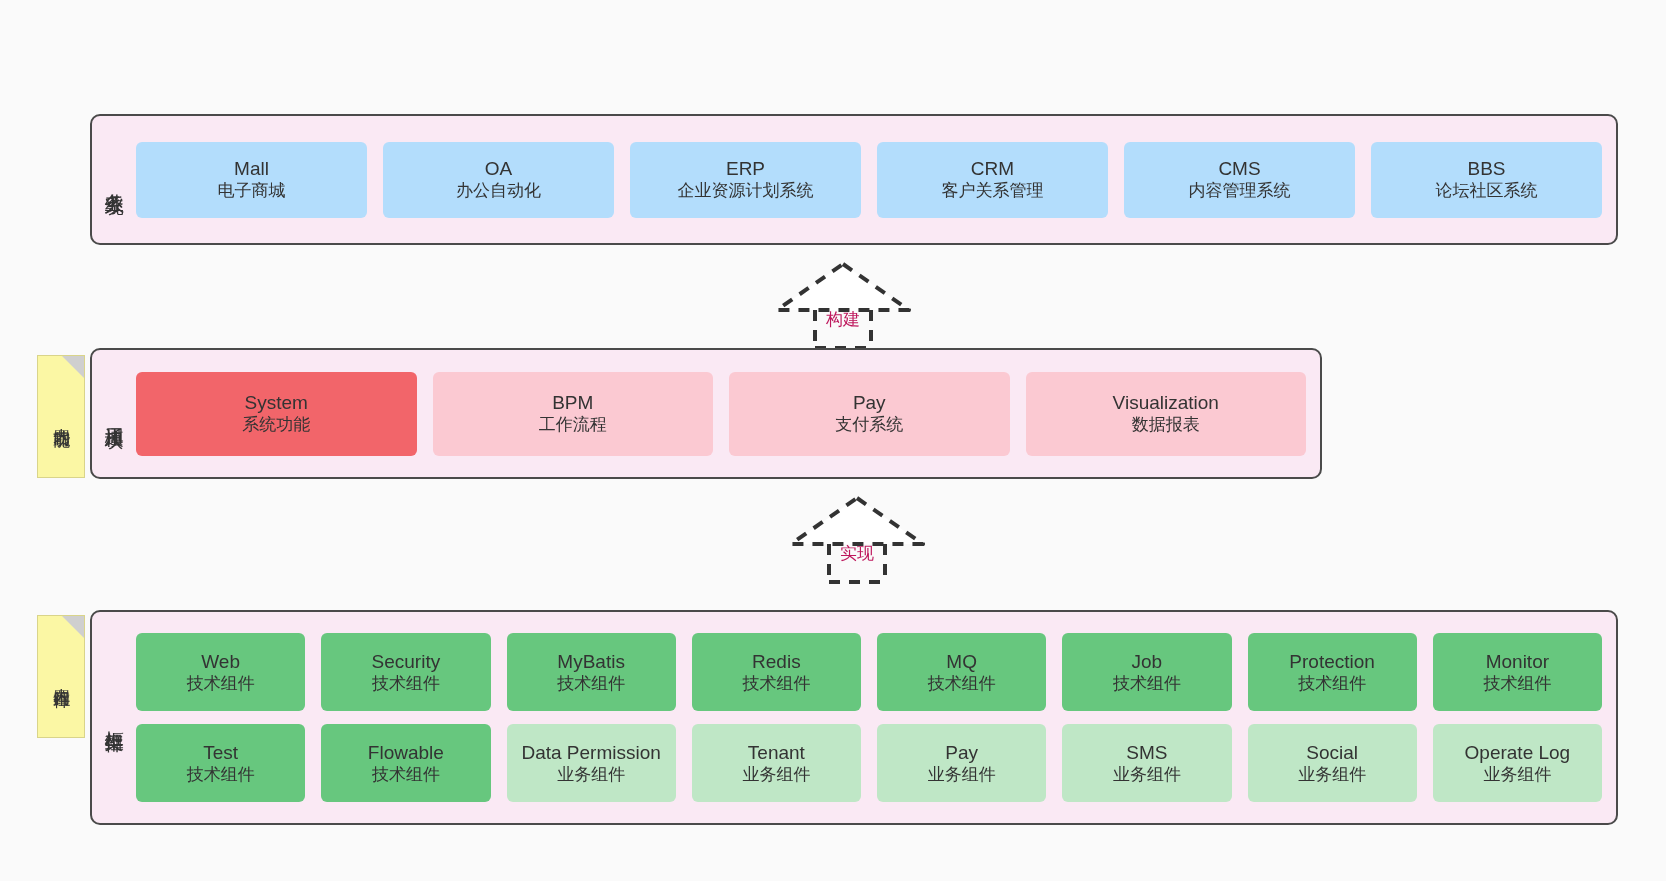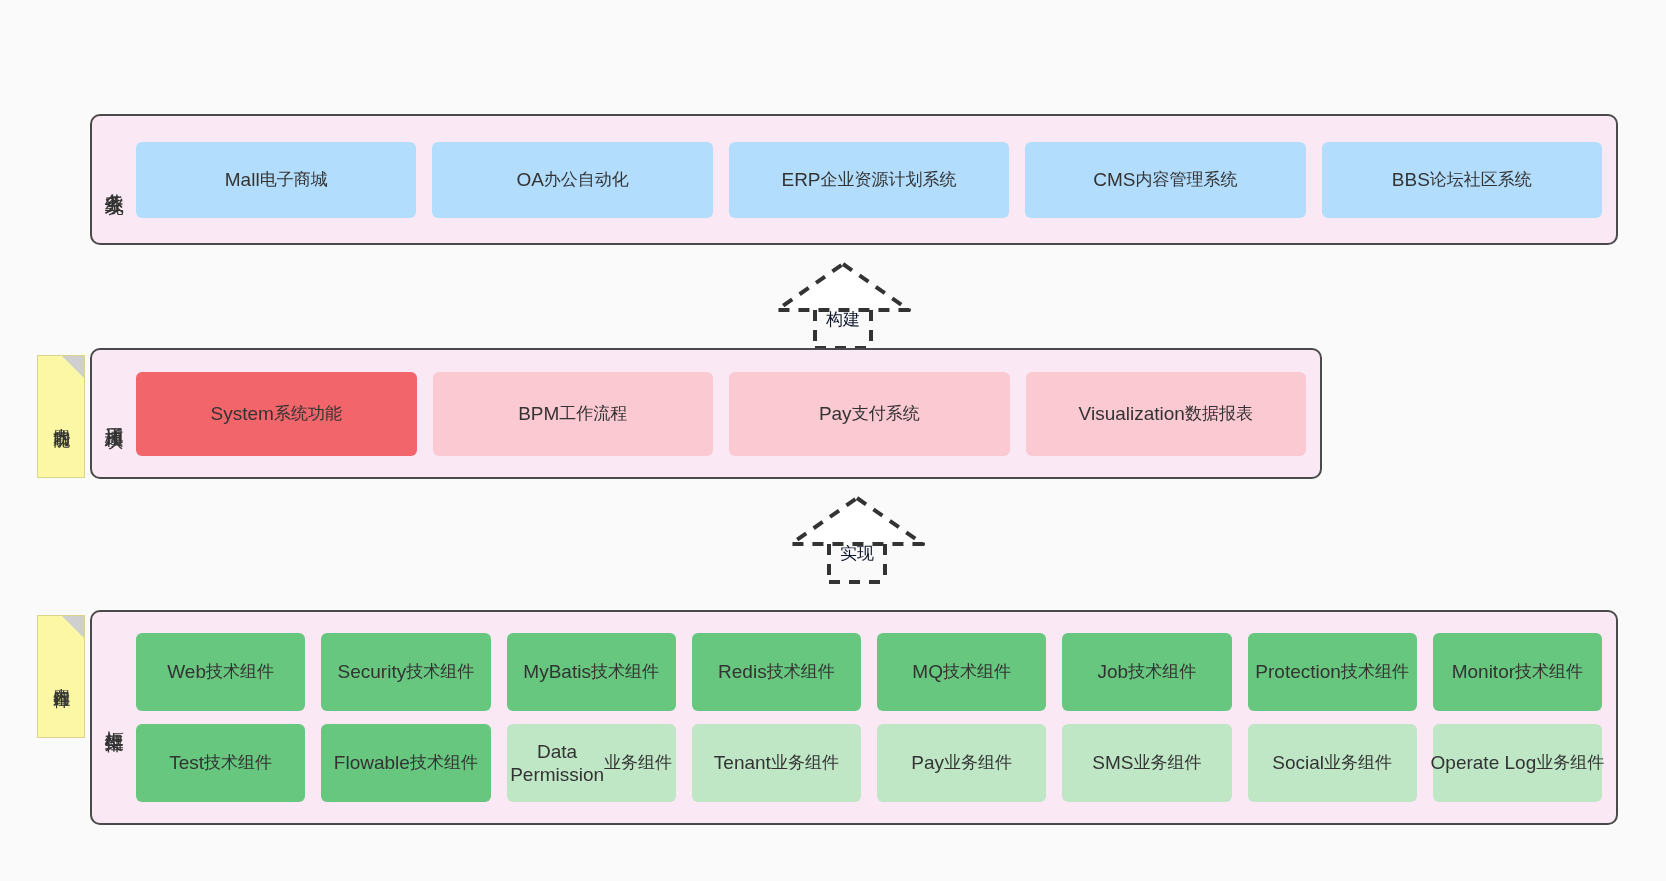--- a/index.html
+++ b/index.html
@@ -62,21 +62,21 @@
   .row {
     display: flex;
     gap: 16px;
   }
 
   
   .node {
     flex: 1 1 0;
     border-radius: 6px;
     display: flex;
-    flex-direction: row;
+    flex-direction: column;
     align-items: center;
     justify-content: center;
     text-align: center;
     box-sizing: border-box;
     padding: 4px 6px;
     min-width: 0;
   }
   .node .en {
     font-size: 19px;
     line-height: 1.22;
@@ -131,21 +131,21 @@
   
   .arrow {
     position: absolute;
   }
   .arrow svg { display: block; }
   .arrow .arrow-label {
     position: absolute;
     left: 50%;
     transform: translateX(-50%);
     font-size: 17px;
-    color: #0f172a;
+    color: #be185d;
     background: transparent;
     white-space: nowrap;
     user-select: none;
   }
 </style>
 </head>
 <body>
 
 <div id="canvas">
 
@@ -157,20 +157,24 @@
           <span class="en">Mall</span>
           <span class="cn">电子商城</span>
         </div>
         <div class="node blue">
           <span class="en">OA</span>
           <span class="cn">办公自动化</span>
         </div>
         <div class="node blue">
           <span class="en">ERP</span>
           <span class="cn">企业资源计划系统</span>
+        </div>
+        <div class="node blue">
+          <span class="en">CRM</span>
+          <span class="cn">客户关系管理</span>
         </div>
         <div class="node blue">
           <span class="en">CMS</span>
           <span class="cn">内容管理系统</span>
         </div>
         <div class="node blue">
           <span class="en">BBS</span>
           <span class="cn">论坛社区系统</span>
         </div>
       </div>

